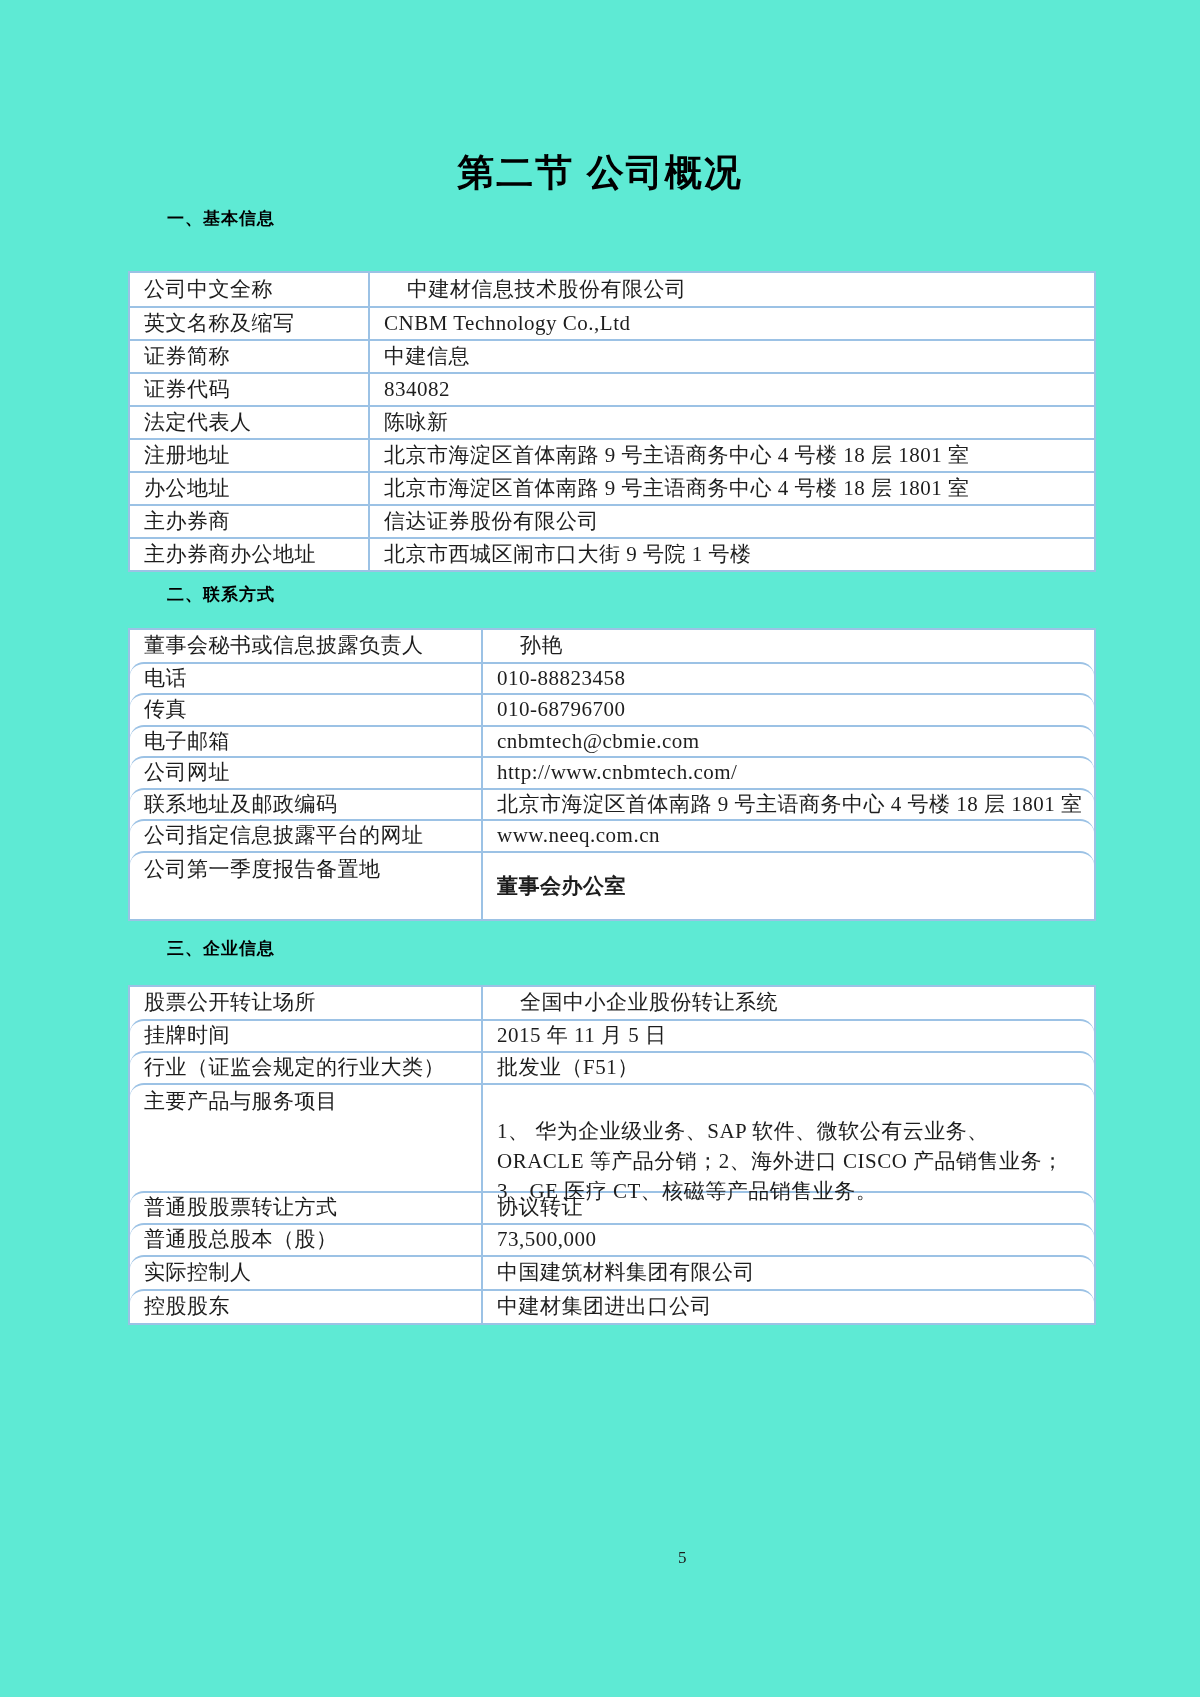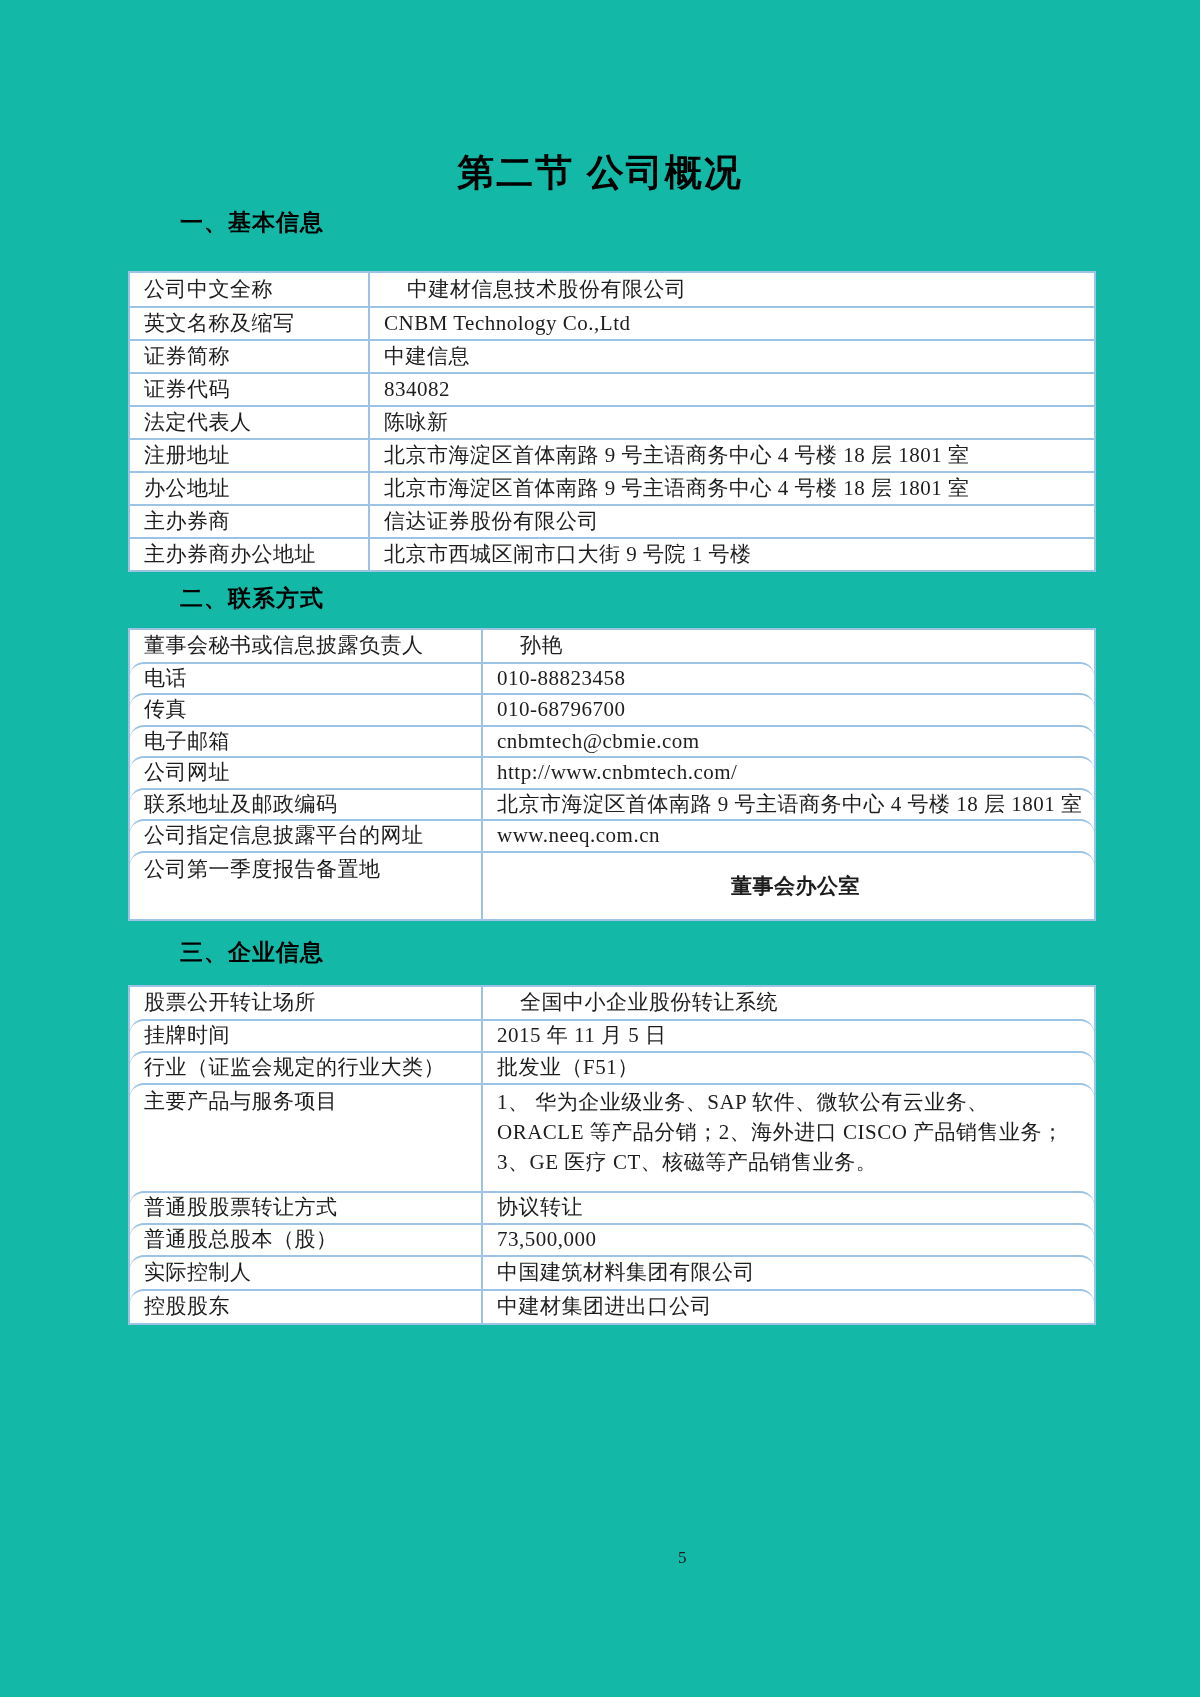--- a/index.html
+++ b/index.html
@@ -1,43 +1,43 @@
 <!DOCTYPE html>
 <html><head>
 <meta charset="utf-8">
 <style>
   * { margin: 0; padding: 0; box-sizing: border-box; }
   html, body { background: #ffffff; }
   .page {
     position: relative;
     width: 1200px;
     height: 1697px;
-    background: #14b8a6;
+    background: #5eead4;
     font-family: "Liberation Serif", "DejaVu Serif", serif;
     color: #1d1d1d;
     overflow: hidden;
   }
   .doc-title {
     position: absolute;
     top: 148px;
     left: 0;
     width: 100%;
     text-align: center;
     font-family: "Liberation Sans", "DejaVu Sans", sans-serif;
     font-weight: 700;
     font-size: 37px;
     letter-spacing: 2px;
     color: #000000;
   }
   .sec-heading {
     position: absolute;
-    left: 180px;
+    left: 167px;
     font-family: "Liberation Sans", "DejaVu Sans", sans-serif;
     font-weight: 700;
-    font-size: 23px;
+    font-size: 17px;
     letter-spacing: 1px;
     color: #000000;
     text-align: center;
   }
   .heading-1 { top: 207px; }
   .heading-2 { top: 583px; }
   .heading-3 { top: 937px; }
 
   .tbl {
     position: absolute;
@@ -52,21 +52,21 @@
 
   .row {
     display: grid;
     border-top: 2px solid #9CC2E5;
     align-items: center;
   }
   .row:first-child { border-top: none; gap: 23px; }
   .tbl-1 .row { grid-template-columns: 240px 1fr; height: 33px; }
   .tbl-2 .row, .tbl-3 .row { grid-template-columns: 353px 1fr; height: 32px; border-radius: 14px; }
   .tbl-2 .row { height: 31.5px; }
-  .tbl-2 .row-tall { height: 68px; text-align: center; }
+  .tbl-2 .row-tall { height: 68px; }
   .tbl-3 .row-multi { height: 108px; }
   .tbl-3 .row:nth-child(7), .tbl-3 .row:nth-child(8) { height: 34px; }
 
   .cell-label, .cell-value {
     font-size: 21px;
     letter-spacing: 0.5px;
     line-height: 1.2;
     padding-left: 14px;
     white-space: nowrap;
     overflow: visible;
@@ -86,20 +86,21 @@
     font-family: "Liberation Sans", "DejaVu Sans", sans-serif;
     font-weight: 700;
     font-size: 21px;
   }
   .row-multi .cell-value {
     white-space: normal;
     line-height: 30px;
     padding-top: 2px;
     padding-right: 22px;
     align-self: start;
+    margin-top: 29px;
   }
   .page-number {
     position: absolute;
     left: 678px;
     top: 1548px;
     font-size: 17px;
     color: #1d1d1d;
   }
 </style>
 </head>

